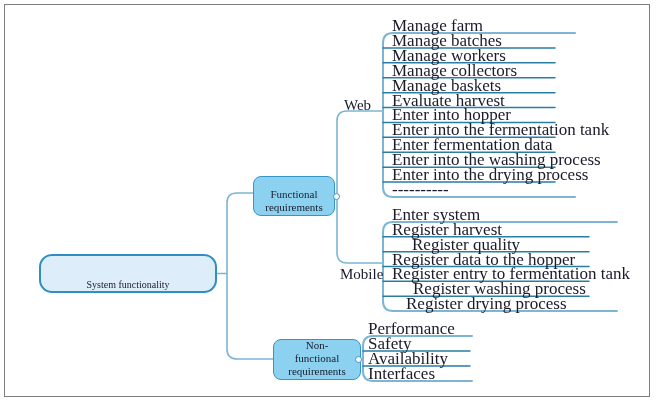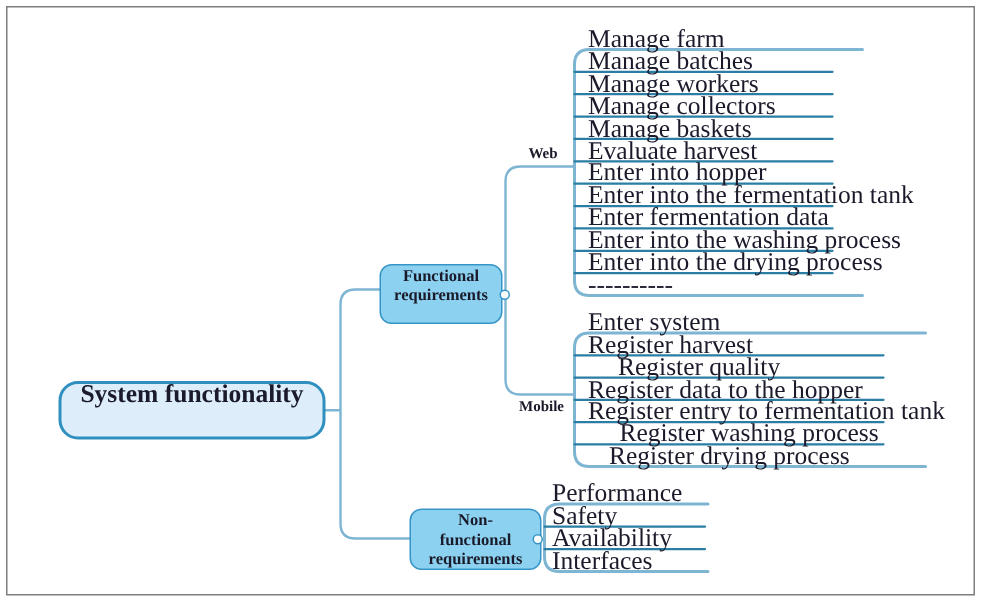--- a/index.html
+++ b/index.html
@@ -7,42 +7,41 @@
     position:relative;width:657px;height:404px;background:#ffffff;
     font-family:"Liberation Serif","DejaVu Serif",serif;overflow:hidden;
   }
   #frame{
     position:absolute;left:4px;top:4px;width:646px;height:393px;
     border:1.3px solid #7d7d7d;box-sizing:border-box;
   }
   #lines{position:absolute;left:0;top:0;z-index:1;}
   .node{
     position:absolute;box-sizing:border-box;z-index:2;
-    display:flex;align-items:flex-start;justify-content:center;text-align:center;
-    font-size:11px;line-height:13px;color:#1a1a2b;font-weight:bold;
+    display:flex;align-items:flex-end;justify-content:center;text-align:center;
+    font-size:11px;line-height:13px;color:#1a1a2b;
   }
   #root-box{
     left:39px;top:254px;width:178px;height:39px;
     background:#ddeefa;border:2px solid #2f90c0;border-radius:13px;
-    font-size:17px;
+    font-size:10px;
   }
   #func-box{
     left:253px;top:176px;width:82px;height:40px;
     background:#8cd2f0;border:1.5px solid #3695c6;border-radius:8px;
     padding:1px 3px;
   }
   #nf-box{
     left:273px;top:339px;width:88px;height:41px;
     background:#8cd2f0;border:1.5px solid #3695c6;border-radius:8px;
     padding:1px 19px;
   }
   .branch-label{
-    position:absolute;z-index:2;font-size:10px;color:#1a1a2b;
-    text-align:center;
-    font-weight:bold;
+    position:absolute;z-index:2;font-size:15px;color:#1a1a2b;
+    text-align:left;
   }
   #web-label{left:344px;top:97px;width:36px;}
   #mobile-label{left:340px;top:266px;width:42px;}
   .topic-item{
     position:absolute;z-index:2;font-size:17px;line-height:12px;
     color:#1a1a2b;white-space:nowrap;
   }
   .toggle{
     position:absolute;z-index:3;width:7px;height:7px;border-radius:50%;
     background:#ffffff;border:1.2px solid #3695c6;box-sizing:border-box;

